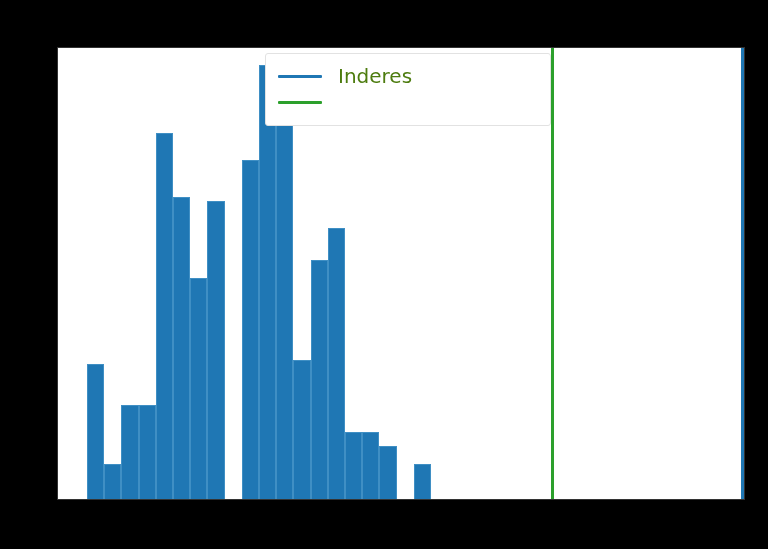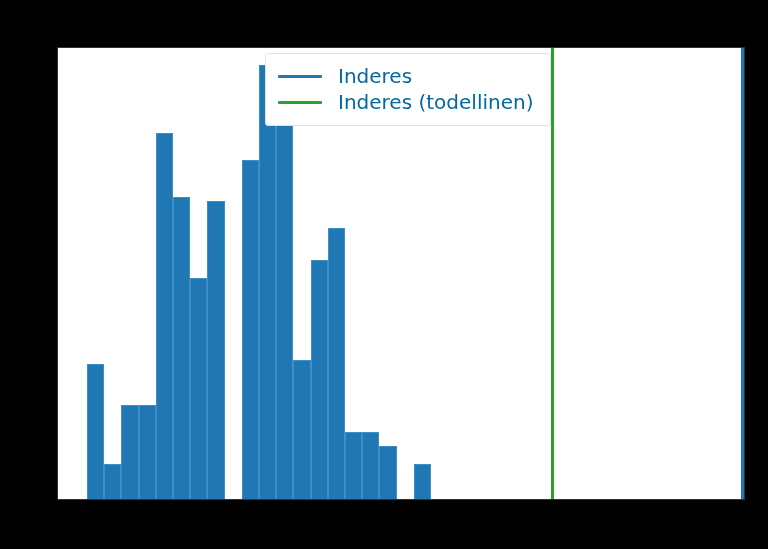--- a/index.html
+++ b/index.html
@@ -83,21 +83,21 @@
   }
   .legend-swatch {
     width: 44px;
     height: 3px;
     margin-right: 16px;
     flex: 0 0 auto;
     border-radius: 1px;
   }
   .legend-label {
     font-size: 20px;
-    color: #0369a1;
+    color: #4d7c0f;
     white-space: nowrap;
     line-height: 26px;
   }
 </style>
 </head>
 <body>
 
 <div id="figure">
 
   <div id="plot-area">
@@ -132,17 +132,16 @@
     <div class="spine" id="spine-bottom"></div>
   </div>
 
   <div id="legend">
     <div class="legend-row">
       <span class="legend-swatch" style="background: rgb(31, 119, 180);"></span>
       <span class="legend-label">Inderes</span>
     </div>
     <div class="legend-row">
       <span class="legend-swatch" style="background: rgb(44, 160, 44);"></span>
-      <span class="legend-label">Inderes (todellinen)</span>
     </div>
   </div>
 
 </div>
 
 </body></html>

